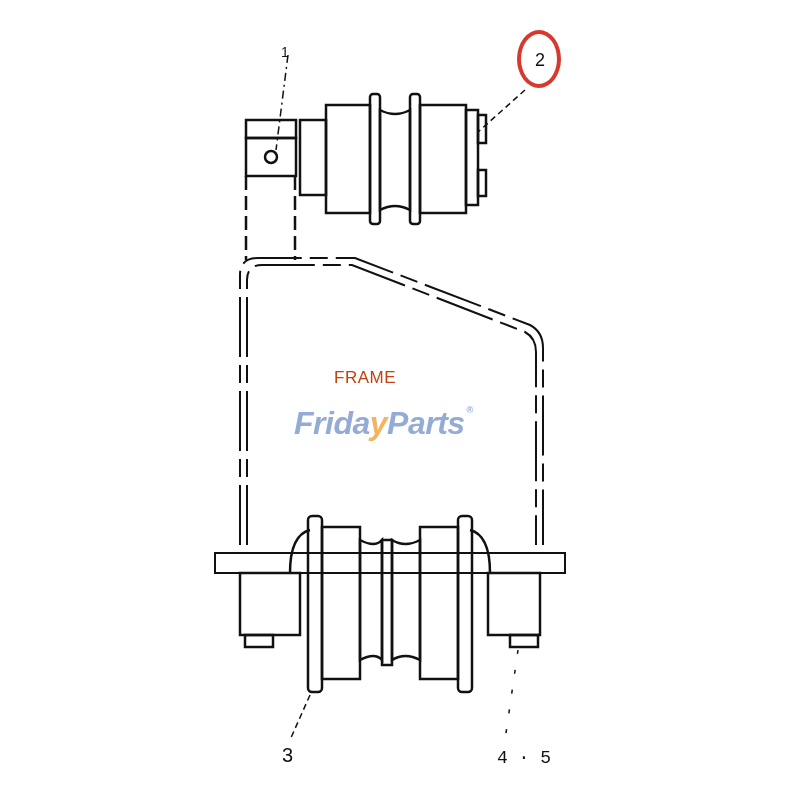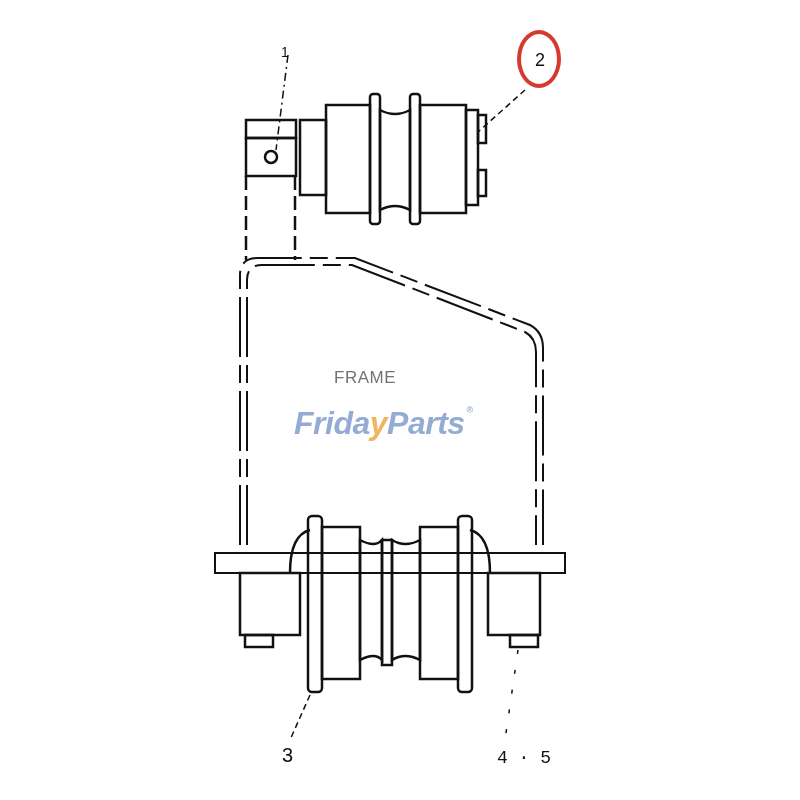--- a/index.html
+++ b/index.html
@@ -3,21 +3,21 @@
 <meta charset="utf-8">
 <style>
   html,body{margin:0;padding:0;background:#ffffff;}
   body{width:800px;height:800px;position:relative;overflow:hidden;font-family:"Liberation Sans",sans-serif;}
   svg.diagram{position:absolute;left:0;top:0;}
   .label{position:absolute;font-family:"Liberation Sans",sans-serif;color:#111;}
   .lbl-1{left:281px;top:44px;font-size:14px;}
   .lbl-2{left:535px;top:50px;font-size:18px;}
   .lbl-3{left:282px;top:744px;font-size:20px;}
   .lbl-45{left:497px;top:748px;font-size:18px;font-family:Liberation Mono, monospace;}
-  .frame-label{position:absolute;left:334px;top:368px;font-size:17px;letter-spacing:0.5px;color:#737373;}
+  .frame-label{position:absolute;left:334px;top:368px;font-size:17px;letter-spacing:0.5px;color:#c2410c;}
   .watermark{position:absolute;left:294px;top:378px;font-size:32px;font-weight:bold;font-style:italic;color:#8fa8d2;letter-spacing:-0.5px;opacity:0.95;margin-top:27px;}
   .watermark .reg{font-size:9px;vertical-align:top;font-style:normal;margin-left:2px;}
   .watermark .check{color:#f1b15a;}
   .highlight-ring{position:absolute;left:517px;top:30px;width:44px;height:58px;border:4px solid #d63a2f;border-radius:50%;box-sizing:border-box;}
 </style>
 </head>
 <body>
 
 <svg class="diagram" width="800" height="800" viewBox="0 0 800 800" fill="none" stroke="#111" stroke-width="2.5">
 

